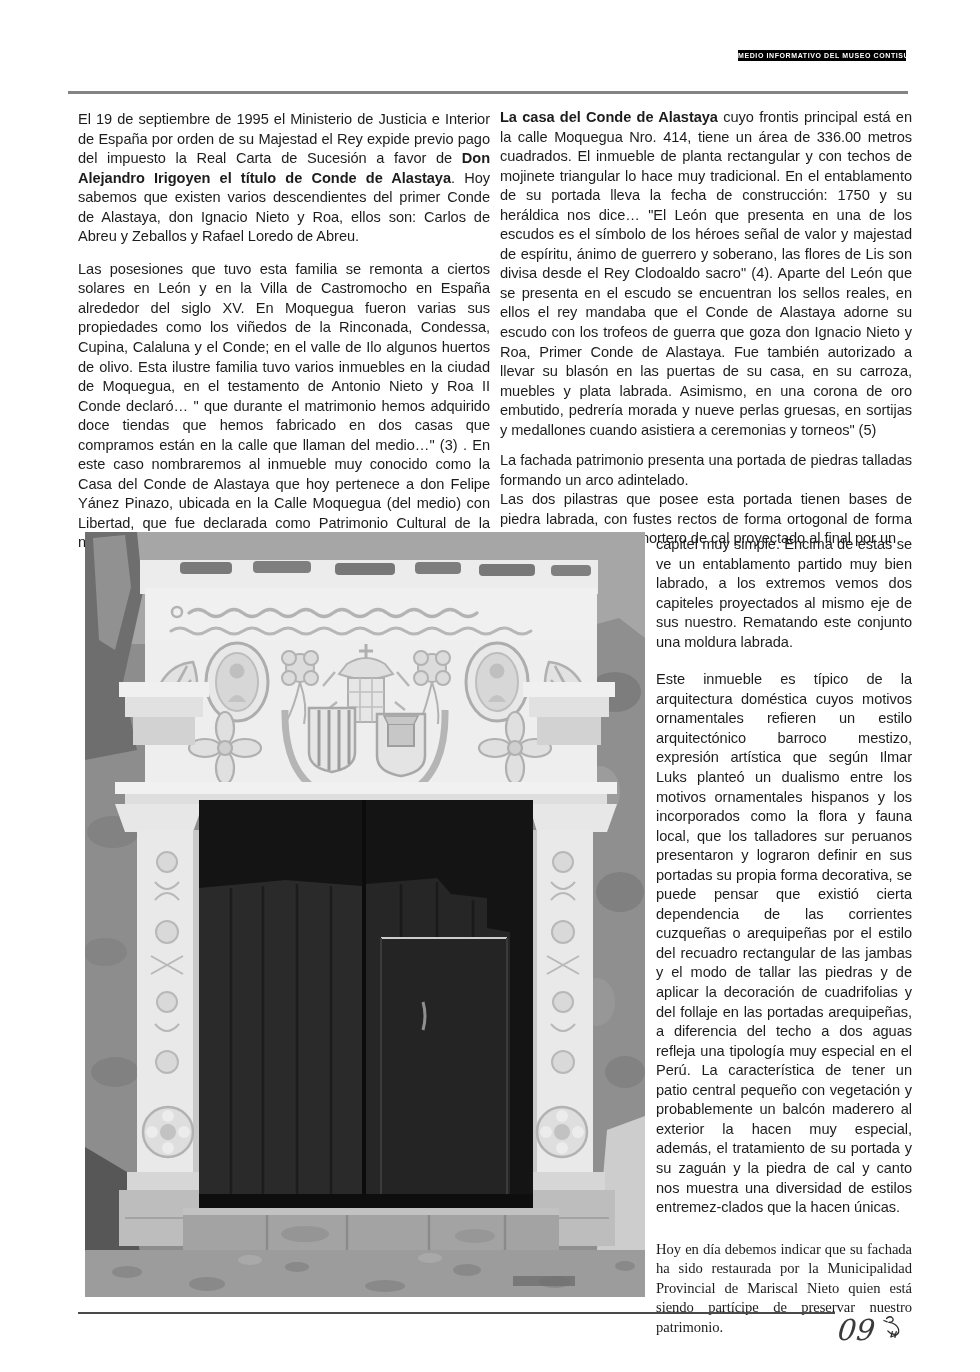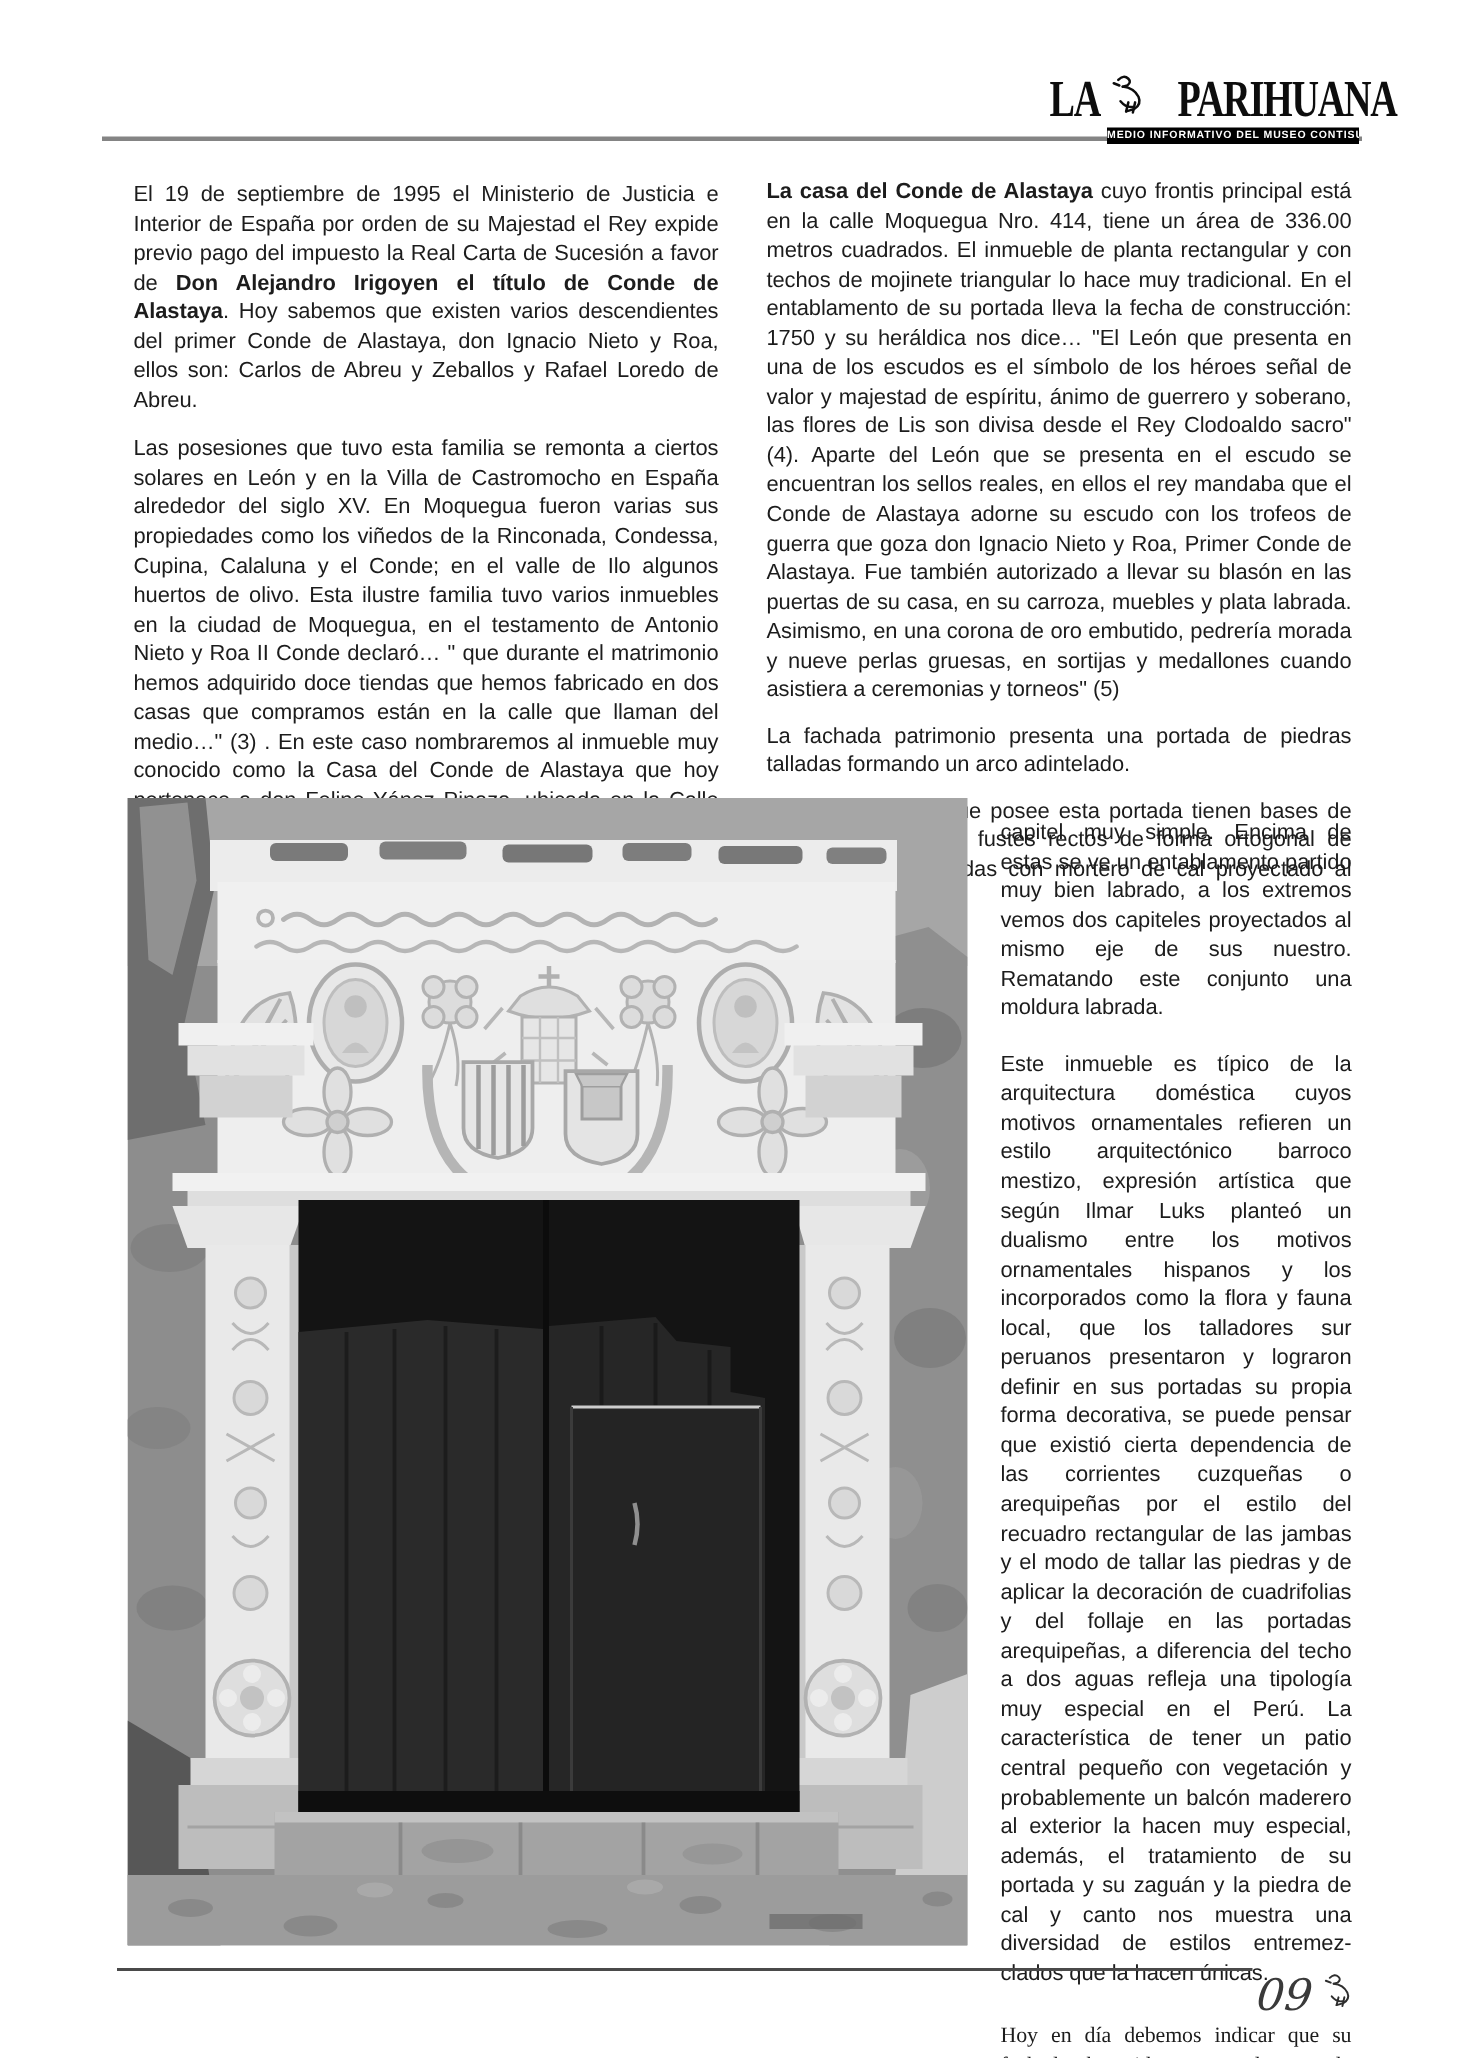--- a/index.html
+++ b/index.html
@@ -17,21 +17,21 @@
     font-size:31px; letter-spacing:-1px; color:#0d0d0d;
     transform:scaleX(.82) scaleY(1.12); transform-origin:center bottom; line-height:1;
   }
   .logo-bird { width:30px; height:30px; margin:0 1px -4px 1px; flex:0 0 auto; }
   .tagline {
     margin-top:2px; background:#000; color:#fff; font-weight:bold;
     font-size:7px; line-height:11px; letter-spacing:.6px; white-space:nowrap; overflow:hidden;
   }
   
   .col { position:absolute; text-align:justify; font-size:14.6px; line-height:19.55px; letter-spacing:-.05px; }
-  .col p { margin:11px; }
+  .col p { margin:0; }
   .col-left  { left:78px;  top:110px; width:412px; }
   .col-right { left:500px; top:108px; width:412px; }
   .col-narrow{ left:656px; top:535px; width:256px; }
   .col-left .p2 { margin-top:13px; }
   .col-right .p2 { margin-top:11px; }
   .col-narrow .p2 { margin-top:18px; }
   .col-narrow .p3 { margin-top:22px;font-family:Liberation Serif, serif; }
   
   .photo { position:absolute; left:85px; top:532px; width:560px; height:765px; }
   .photo svg { display:block; width:100%; height:100%; }
@@ -44,33 +44,20 @@
   }
   .pageno-bird { width:26px; height:26px; margin-left:5px; margin-top:-2px; }
 </style>
 </head>
 <body>
 
 <div class="page">
 
   <div class="hrule"></div>
   <div class="logo">
-    <div class="logo-row">
-      <span class="logo-word">LA</span>
-      <svg class="logo-bird" viewBox="0 0 40 40">
-        <g fill="none" stroke="#0d0d0d" stroke-width="2.2" stroke-linecap="round">
-          <path d="M10 7 q5 -5 9 -1 q3 3 -1 6 l-4 1"></path>
-          <path d="M14 13 q10 1 14 9 q3 7 -4 11 l-7 2"></path>
-          <path d="M6 10 l5 2"></path>
-          <path d="M17 35 l2 -8 M23 36 l2 -9"></path>
-          <path d="M12 26 q5 6 11 5"></path>
-        </g>
-      </svg>
-      <span class="logo-word">PARIHUANA</span>
-    </div>
     <div class="tagline">MEDIO INFORMATIVO DEL MUSEO CONTISUYO</div>
   </div>
 
   <section class="col col-left">
     <p class="p1"><span>El 19 de septiembre de 1995 el Ministerio de Justicia e Interior de España por orden de su Majestad el Rey expide previo pago del impuesto la Real Carta de Sucesión a favor de </span><b>Don Alejandro Irigoyen el título de Conde de Alastaya</b><span>. Hoy sabemos que existen varios descendientes del primer Conde de Alastaya, don Ignacio Nieto y Roa, ellos son: Carlos de Abreu y Zeballos y Rafael Loredo de Abreu.</span></p>
     <p class="p2">Las posesiones que tuvo esta familia se remonta a ciertos solares en León y en la Villa de Castromocho en España alrededor del siglo XV. En Moquegua fueron varias sus propiedades como los viñedos de la Rinconada, Condessa, Cupina, Calaluna y el Conde; en el valle de Ilo algunos huertos de olivo. Esta ilustre familia tuvo varios inmuebles en la ciudad de Moquegua, en el testamento de Antonio Nieto y Roa II Conde declaró… " que durante el matrimonio hemos adquirido doce tiendas que hemos fabricado en dos casas que compramos están  en la calle que llaman del medio…" (3) . En este caso nombraremos al inmueble muy conocido como la Casa del Conde de Alastaya  que hoy pertenece a don Felipe Yánez Pinazo, ubicada en la Calle Moquegua (del medio) con Libertad, que fue declarada como Patrimonio Cultural de la nación con la R.S. NRo. 2900 - 1972 - ED.</p>
   </section>
 
   <section class="col col-right">
     <p class="p1"><b>La casa del Conde de Alastaya</b><span> cuyo frontis principal está en la calle Moquegua Nro. 414, tiene un área de 336.00 metros cuadrados. El inmueble de planta rectangular y con techos de mojinete triangular lo hace muy tradicional. En el entablamento de su portada lleva la fecha de construcción: 1750 y su  heráldica nos dice… "El León que presenta en una de los escudos es el símbolo  de los héroes señal de valor y majestad de espíritu, ánimo de guerrero y soberano, las flores de Lis son divisa desde el Rey Clodoaldo sacro" (4). Aparte del León que se presenta en el escudo se encuentran los sellos reales, en ellos el rey mandaba que el Conde de Alastaya adorne  su escudo con los trofeos de guerra que goza don Ignacio Nieto y Roa, Primer Conde de Alastaya. Fue también autorizado a llevar su blasón en las puertas de su casa, en su carroza, muebles y plata labrada. Asimismo, en una corona de oro embutido, pedrería morada y nueve perlas gruesas, en sortijas y medallones cuando asistiera a ceremonias y torneos" (5)</span></p>

